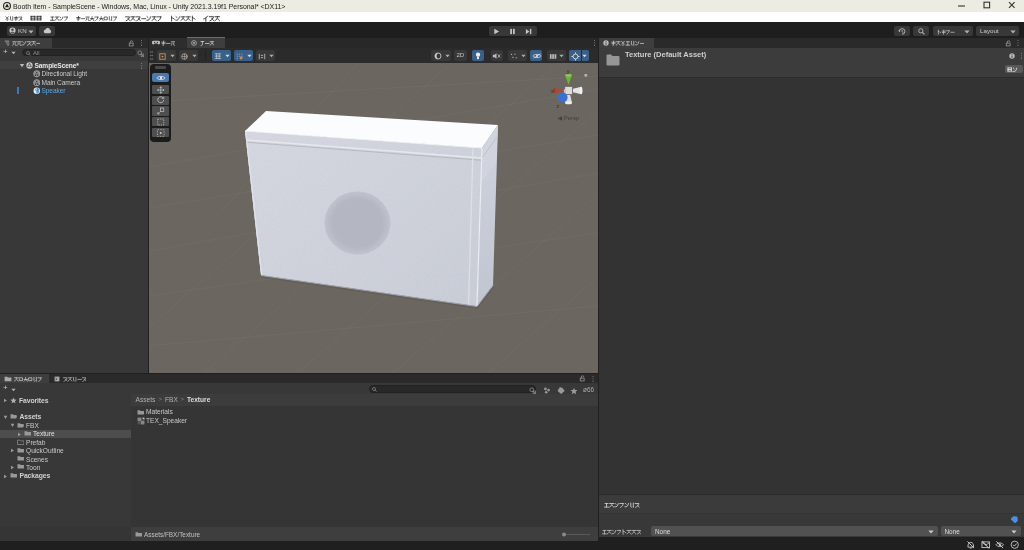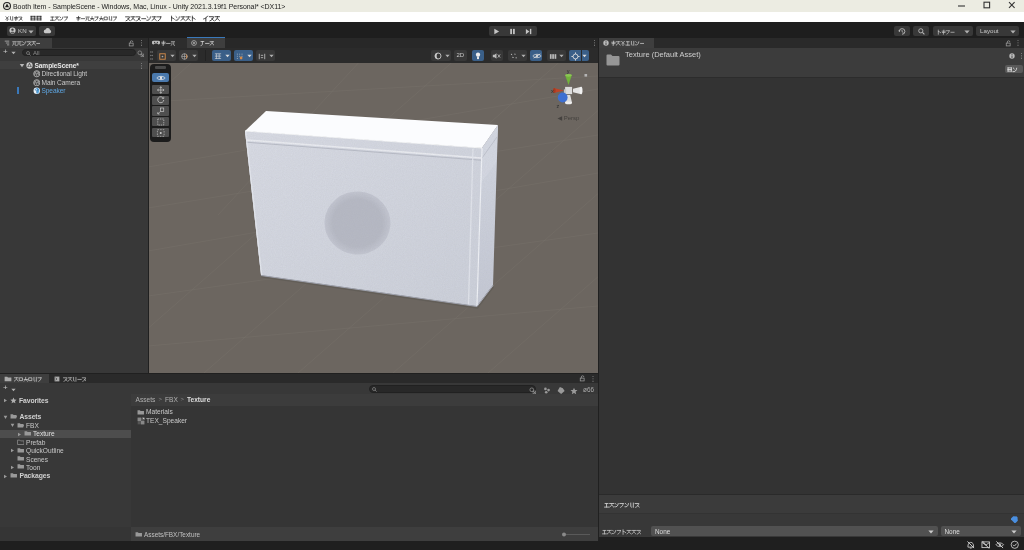--- a/index.html
+++ b/index.html
@@ -471,21 +471,21 @@
     </svg>
     <svg class="icon" style="left:1004.5px;top:39.5px" width="7" height="7" viewBox="0 0 9 9">
       <rect x="1.6" y="4" width="5" height="3.6" fill="none" stroke="#999" stroke-width="1"></rect>
       <path d="M3 4 V2.6 A1.6 1.6 0 0 1 6.2 2.6" fill="none" stroke="#999" stroke-width="1"></path>
     </svg>
     <div class="t " style="left:1014.5px;top:39.2px;font-size:7px;color:#aaa;font-weight:400">⋮</div>
     <div style="position:absolute;left:598.5px;top:47.5px;width:425.5px;height:29.5px;background:#3c3c3c;"></div>
     <svg class="icon" style="left:605.5px;top:54px" width="14" height="12" viewBox="0 0 14 12">
       <path d="M0.5 1.5 A1 1 0 0 1 1.5 0.5 H5 L6.5 2 H12.5 A1 1 0 0 1 13.5 3 V10.5 A1 1 0 0 1 12.5 11.5 H1.5 A1 1 0 0 1 0.5 10.5 Z" fill="#969696"></path>
     </svg>
-    <div class="t " style="left:625px;top:51.2px;font-size:7.5px;color:#cfcfcf;font-weight:400">Texture (Default Asset)</div>
+    <div class="t " style="left:625px;top:51.2px;font-size:7.5px;color:#cfcfcf;font-weight:700">Texture (Default Asset)</div>
     <svg class="icon" style="left:1008.5px;top:52.5px" width="6" height="6" viewBox="0 0 8 8">
       <circle cx="4" cy="4" r="3.6" fill="#bbb"></circle>
       <rect x="3.4" y="1.6" width="1.2" height="1.4" fill="#3c3c3c"></rect>
       <rect x="3.4" y="3.6" width="1.2" height="3" fill="#3c3c3c"></rect>
     </svg>
     <div class="t " style="left:1018px;top:51.8px;font-size:7px;color:#aaa;font-weight:400">⋮</div>
     <div style="position:absolute;left:1004.5px;top:64.5px;width:18px;height:8px;background:#595959;border-radius:2px"></div>
     <svg class="jp " style="left:1007px;top:65.8px;color:#dddddd" width="10.8" height="7.54" viewBox="0 0 20 12" fill="none" stroke="currentColor" stroke-width="1.6" stroke-linecap="round">
       <use href="#k0" x="0"></use>
       <use href="#g5" x="10"></use>

